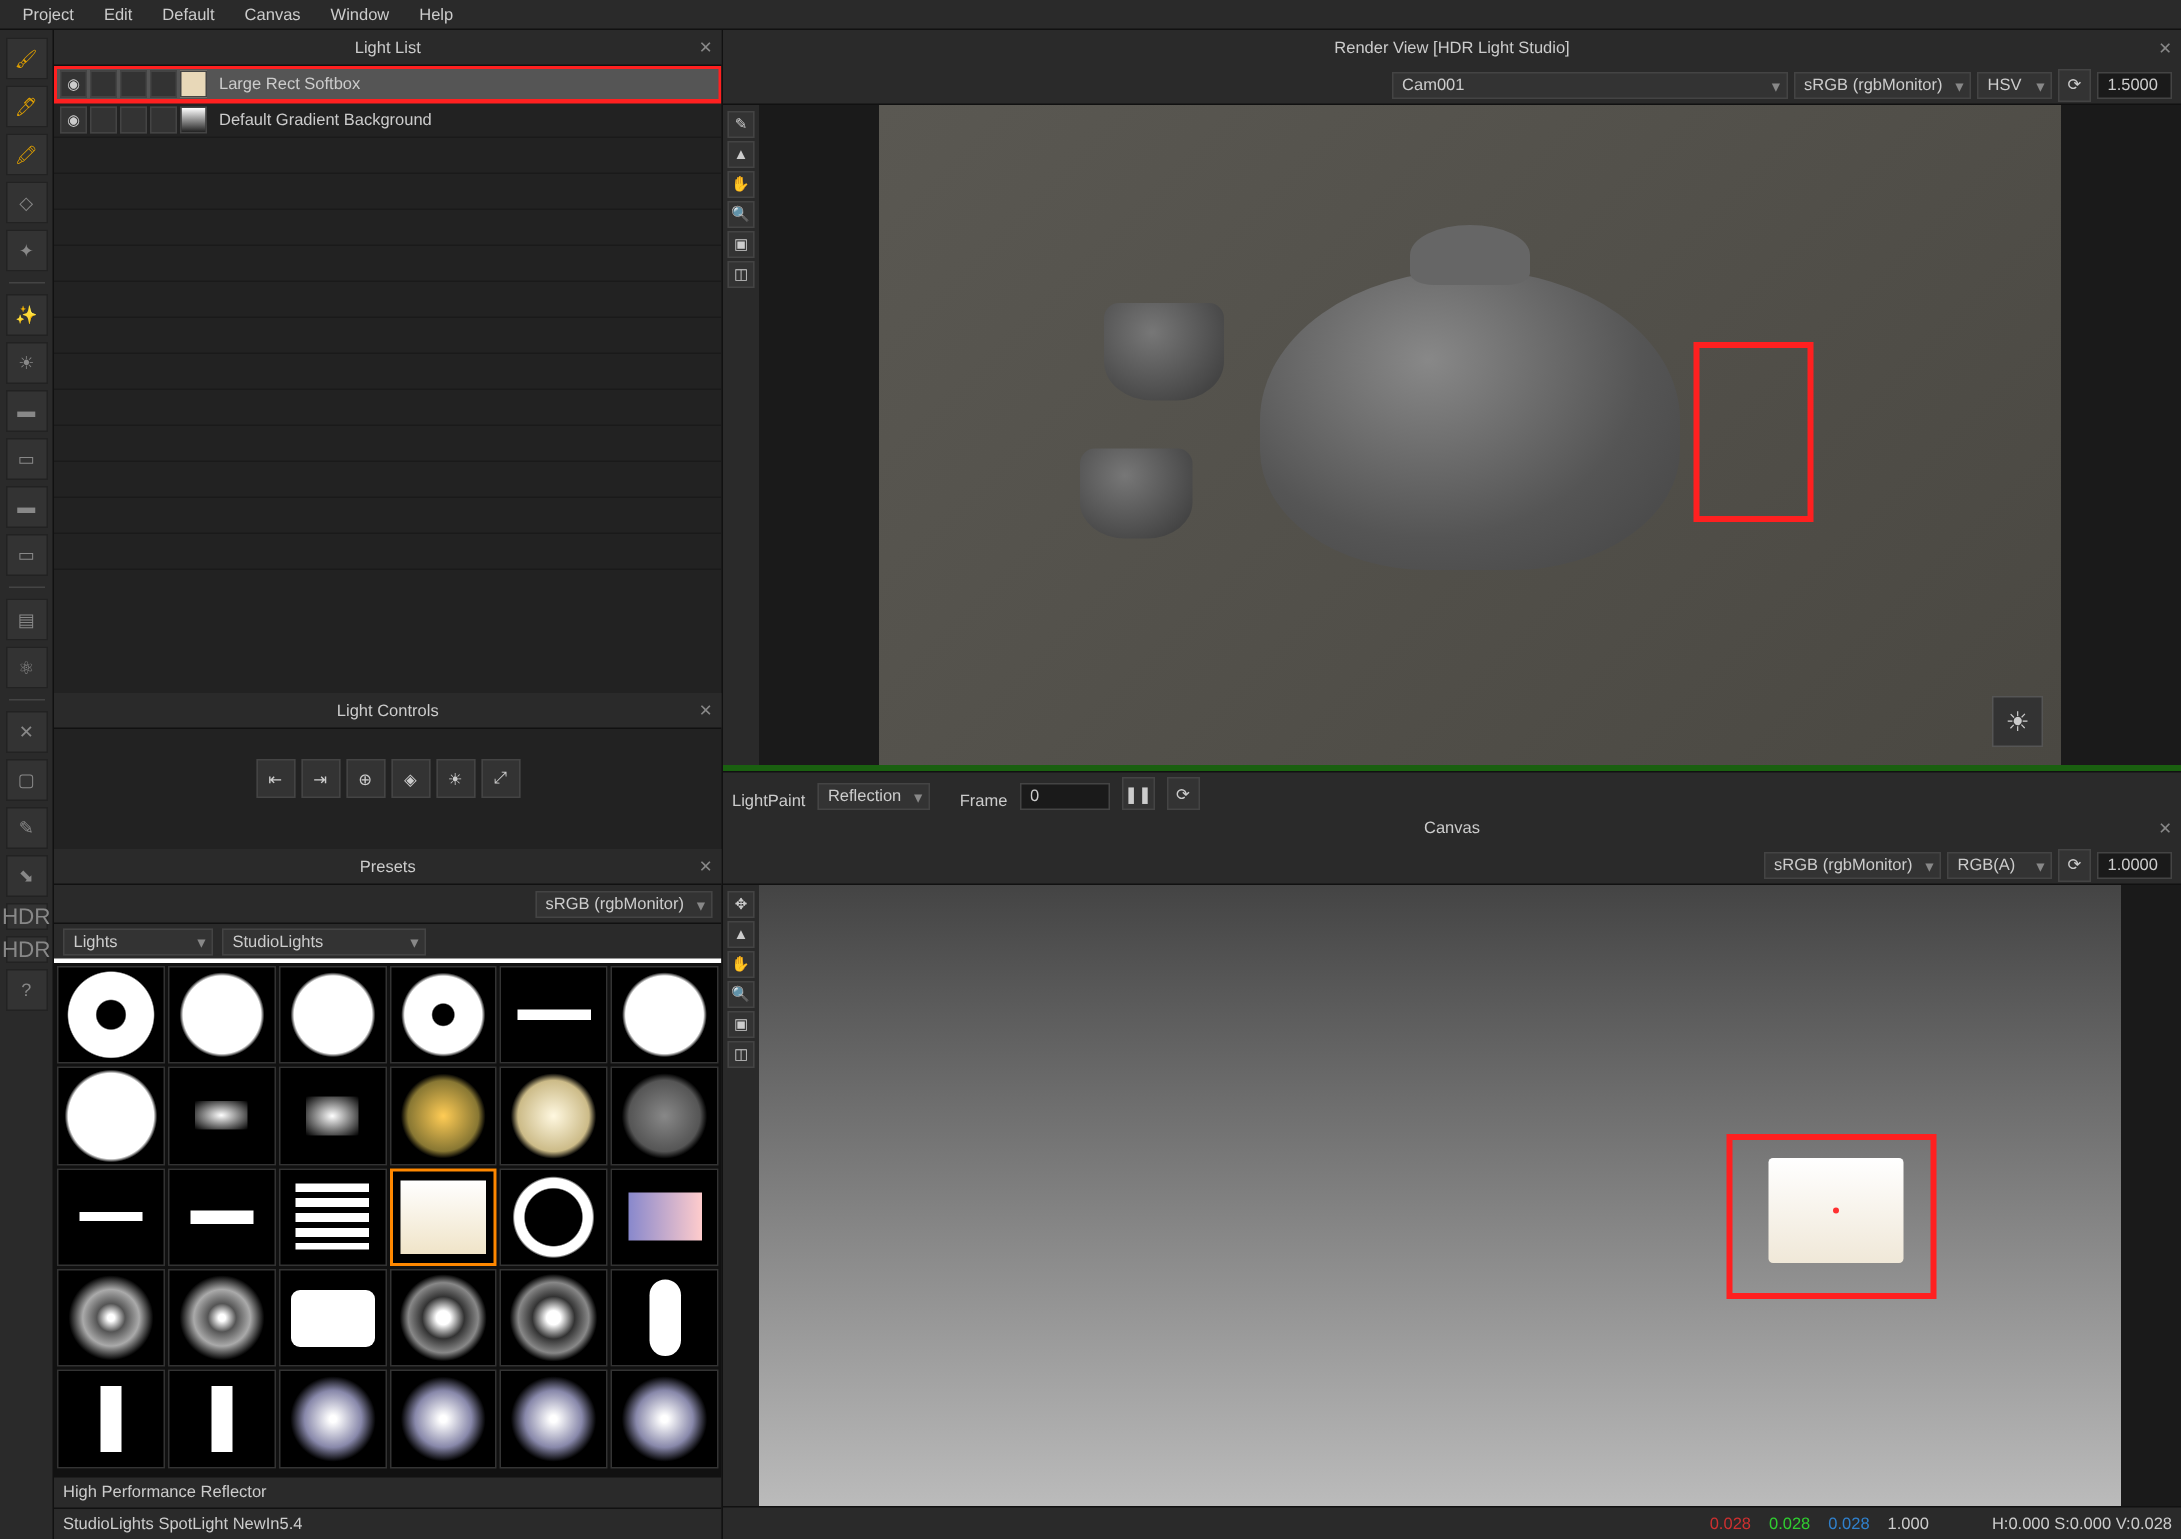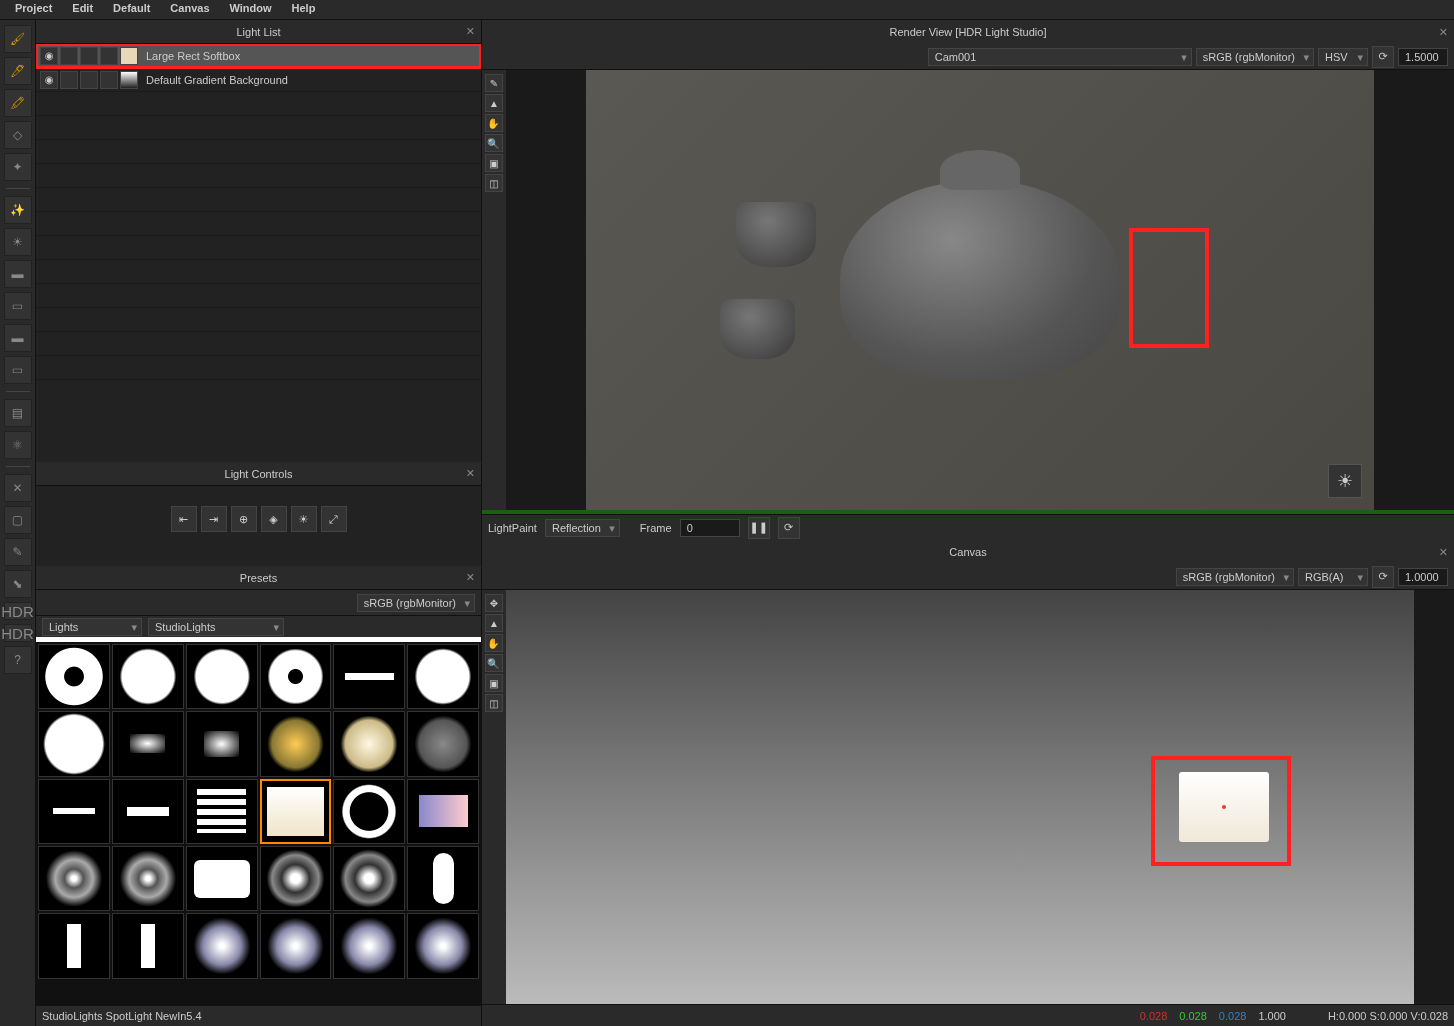--- a/index.html
+++ b/index.html
@@ -1,17 +1,17 @@
 <!DOCTYPE html>
 <html><head>
 <meta charset="utf-8">
 <style>
 * { margin:0; padding:0; box-sizing:border-box; font-family: Arial, sans-serif; font-size:11px; color:#ccc; }
 body { background:#1a1a1a; width:1454px; height:1026px; overflow:hidden; position:relative; }
-.menubar { height:20px; background:#2a2a2a; display:flex; align-items:flex-start; padding:0 5px; border-bottom:1px solid #111;font-weight:bold; }
+.menubar { height:20px; background:#2a2a2a; display:flex; align-items:center; padding:0 5px; border-bottom:1px solid #111; }
 .menubar .item { padding:2px 10px; cursor:pointer; }
 .main { display:flex; height:calc(100% - 20px); }
 .toolbar-left { width:36px; background:#2a2a2a; display:flex; flex-direction:column; align-items:center; padding-top:5px; gap:4px; border-right:1px solid #111; }
 .tool-btn { width:28px; height:28px; background:#333; border:1px solid #222; display:flex; align-items:center; justify-content:center; cursor:pointer; font-size:12px; color:#e0a000; }
 .tool-btn.gray { color:#888; }
 .tool-btn.small { height:18px; font-size:15px; }
 .left-panels { width:445px; display:flex; flex-direction:column; background:#222; }
 .panel-header { height:24px; background:#2a2a2a; display:flex; align-items:center; justify-content:center; border-bottom:1px solid #111; position:relative; font-size:11px; }
 .panel-header .close { position:absolute; right:6px; color:#888; cursor:pointer; }
 .light-list { height:418px; background:#222; overflow:auto; }
@@ -19,21 +19,21 @@
 .ll-row.selected { background:#555; }
 .ll-row.highlighted { outline: 3px solid #ff2020; outline-offset:-2px; }
 .ll-toggle { width:18px; height:18px; background:#333; border:1px solid #444; display:flex; align-items:center; justify-content:center; font-size:10px; }
 .ll-swatch { width:18px; height:18px; border:1px solid #444; }
 .ll-name { margin-left:6px; }
 .light-controls { height:80px; }
 .lc-buttons { display:flex; justify-content:center; gap:4px; padding:20px 0; }
 .lc-btn { width:26px; height:26px; background:#333; border:1px solid #444; display:flex; align-items:center; justify-content:center; cursor:pointer; }
 .presets { flex:1; display:flex; flex-direction:column; }
 .presets-bar { height:26px; background:#2a2a2a; display:flex; align-items:center; justify-content:flex-end; padding:0 6px; gap:4px; border-bottom:1px solid #111; }
-.presets-bar2 { height:26px; background:#2a2a2a; display:flex; align-items:center; padding:0 6px; gap:6px; border-bottom:5px solid #ffffff; }
+.presets-bar2 { height:26px; background:#2a2a2a; display:flex; align-items:center; padding:0 6px; gap:6px; border-bottom:3px solid #ffffff; }
 .dropdown { background:#333; border:1px solid #444; padding:2px 18px 2px 6px; position:relative; cursor:pointer; }
 .dropdown::after { content:"▾"; position:absolute; right:4px; color:#888; }
 .presets-grid { flex:1; background:#111; overflow:auto; padding:2px; display:grid; grid-template-columns:repeat(6,1fr); gap:2px; align-content:start; }
 .preset-item { aspect-ratio:1.1; background:#000; border:1px solid #333; cursor:pointer; display:flex; align-items:center; justify-content:center; overflow:hidden; }
 .preset-item.selected { border:2px solid #ff8800; }
 .presets-footer { background:#2a2a2a; }
 .presets-footer div { padding:4px 6px; border-top:1px solid #111; }
 .right-panels { flex:1; display:flex; flex-direction:column; background:#222; }
 .render-view { height:520px; display:flex; flex-direction:column; border-left:1px solid #111; }
 .rv-header { height:24px; background:#2a2a2a; display:flex; align-items:center; justify-content:center; position:relative; }
@@ -44,21 +44,21 @@
 .mini-tools { width:24px; background:#2a2a2a; display:flex; flex-direction:column; gap:2px; padding-top:4px; align-items:center; }
 .mini-btn { width:18px; height:18px; background:#333; border:1px solid #444; cursor:pointer; display:flex; align-items:center; justify-content:center; font-size:10px; }
 .render-img { flex:1; background:#585858; margin:0 80px; position:relative; background:linear-gradient(135deg,#5a5852 0%,#4a4842 100%); }
 .teapot { position:absolute; left:50%; top:50%; transform:translate(-50%,-55%); width:280px; height:200px; background:radial-gradient(ellipse at 40% 30%, #888 0%, #555 60%, #444 100%); border-radius:50% 50% 40% 40%; }
 .teapot::before { content:""; position:absolute; top:-30px; left:50%; transform:translateX(-50%); width:80px; height:40px; background:#666; border-radius:50% 50% 20% 20%; }
 .cup1 { position:absolute; left:19%; top:30%; width:80px; height:65px; background:radial-gradient(ellipse at 40% 30%,#777 0%,#444 80%); border-radius:10px 10px 40% 40%; }
 .cup2 { position:absolute; left:17%; top:52%; width:75px; height:60px; background:radial-gradient(ellipse at 40% 30%,#777 0%,#444 80%); border-radius:10px 10px 40% 40%; }
 .red-box-render { position:absolute; right:21%; top:36%; width:80px; height:120px; border:4px solid #ff2020; }
 .sun-icon { position:absolute; bottom:12px; right:12px; width:34px; height:34px; background:#333; border:1px solid #555; display:flex; align-items:center; justify-content:center; font-size:18px; color:#ccc; }
 .progress { height:4px; background:#1a6010; }
-.rv-footer { height:26px; background:#2a2a2a; display:flex; align-items:center; padding:0 6px; gap:8px; border-top:1px solid #111; }
+.rv-footer { height:26px; background:#2a2a2a; display:flex; align-items:flex-end; padding:0 6px; gap:8px; border-top:1px solid #111; }
 .icon-btn { width:22px; height:22px; background:#333; border:1px solid #444; display:flex; align-items:center; justify-content:center; cursor:pointer; }
 .canvas-view { flex:1; display:flex; flex-direction:column; border-left:1px solid #111; }
 .cv-body { flex:1; display:flex; background:#1a1a1a; position:relative; }
 .canvas-img { flex:1; margin:0 40px 0 0; background:linear-gradient(to bottom, #444 0%, #bbb 100%); position:relative; }
 .softbox { position:absolute; right:16%; top:44%; width:90px; height:70px; background:linear-gradient(to bottom,#fff 0%,#f0e8d8 100%); border-radius:3px; display:flex; align-items:center; justify-content:center; }
 .softbox-dot { width:4px; height:4px; background:#ff3030; border-radius:50%; }
 .red-box-canvas { position:absolute; right:13.5%; top:40%; width:140px; height:110px; border:4px solid #ff2020; }
 .cv-footer { height:22px; background:#2a2a2a; display:flex; align-items:center; justify-content:flex-end; padding:0 6px; gap:12px; border-top:1px solid #111; font-size:10px; }
 .cv-footer .rval { color:#cc3030; }
 .cv-footer .gval { color:#30cc30; }
@@ -253,20 +253,21 @@
             <div style="width:100%;height:100%;background:radial-gradient(circle,#fff 5%,#88a 40%,#000 60%)"></div>
           </div>
         <div class="preset-item">
             <div style="width:100%;height:100%;background:radial-gradient(circle,#fff 5%,#88a 40%,#000 60%)"></div>
           </div>
         <div class="preset-item">
             <div style="width:100%;height:100%;background:radial-gradient(circle,#fff 5%,#88a 40%,#000 60%)"></div>
           </div>
       </div>
       <div class="presets-footer">
+        <div>High Performance Reflector</div>
         <div>StudioLights SpotLight NewIn5.4</div>
       </div>
     </div>
   </div>
 
   <div class="right-panels">
     <div class="render-view">
       <div class="rv-header">
         <span>Render View [HDR Light Studio]</span>
         <span class="close">✕</span>

